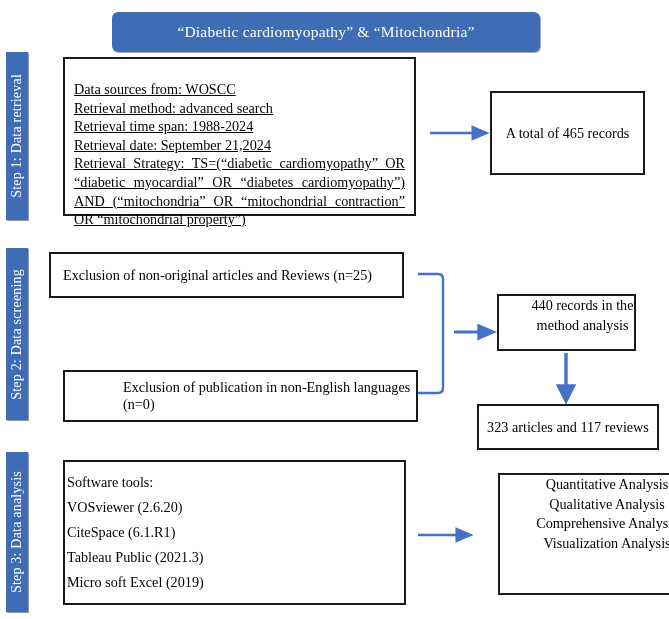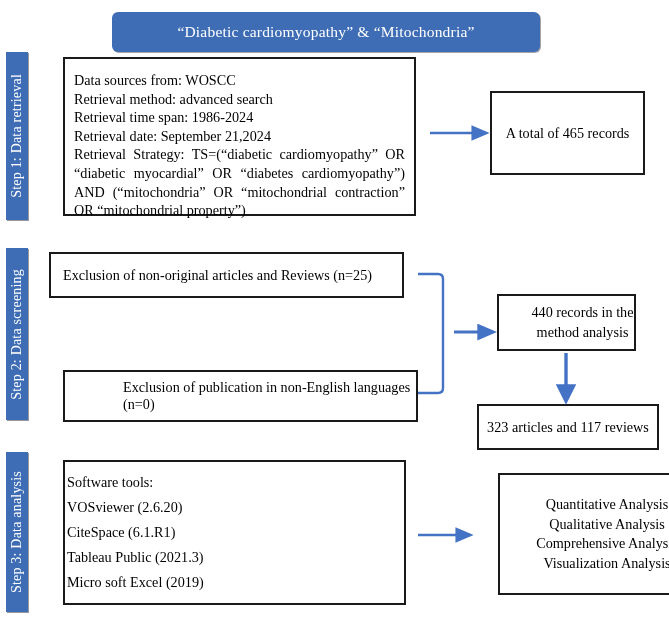--- a/index.html
+++ b/index.html
@@ -63,33 +63,34 @@
   }
   .box-center {
     display: flex;
     align-items: center;
     justify-content: center;
     text-align: center;
   }
   .box-lines {
     display: flex;
     flex-direction: column;
-    justify-content: center;
+    justify-content: flex-start;
     align-items: center;
     text-align: center;
     padding-left: 32px;
   }
 
   
   .retrieval-text {
     font-size: 14.2px;
     line-height: 18.6px;
     text-align: justify;
     text-align-last: left;
-    padding: 12px 9px 4px 9px;
+    padding: 21px 9px 4px 9px;
+    text-decoration: underline;
   }
   .retrieval-text .ln { display: block; }
   .retrieval-text .just {
     display: block;
     text-align: justify;
   }
   .exclusion-text {
     font-size: 14.2px;
     padding-left: 12px;
     display: flex;
@@ -133,21 +134,21 @@
   </div>
 
   <div class="step-bar" style="left:6px; top:52px; width:22px; height:168px;">
     <span>Step 1: Data retrieval</span>
   </div>
 
   <div class="box" style="left:63px; top:57px; width:353px; height:159px;">
     <div class="retrieval-text">
       <span class="ln">Data sources from: WOSCC</span>
       <span class="ln">Retrieval method: advanced search</span>
-      <span class="ln">Retrieval time span: 1986-2024</span>
+      <span class="ln">Retrieval time span: 1988-2024</span>
       <span class="ln">Retrieval date: September 21,2024</span>
       <span class="just">Retrieval Strategy: TS=(“diabetic cardiomyopathy” OR “diabetic myocardial” OR “diabetes cardiomyopathy”) AND (“mitochondria” OR “mitochondrial contraction” OR “mitochondrial property”)</span>
     </div>
   </div>
 
   <div class="box box-center" style="left:490px; top:91px; width:155px; height:84px;">
     <span class="records-text">A total of 465 records</span>
   </div>
 
   <div class="step-bar" style="left:6px; top:248px; width:22px; height:172px;">

